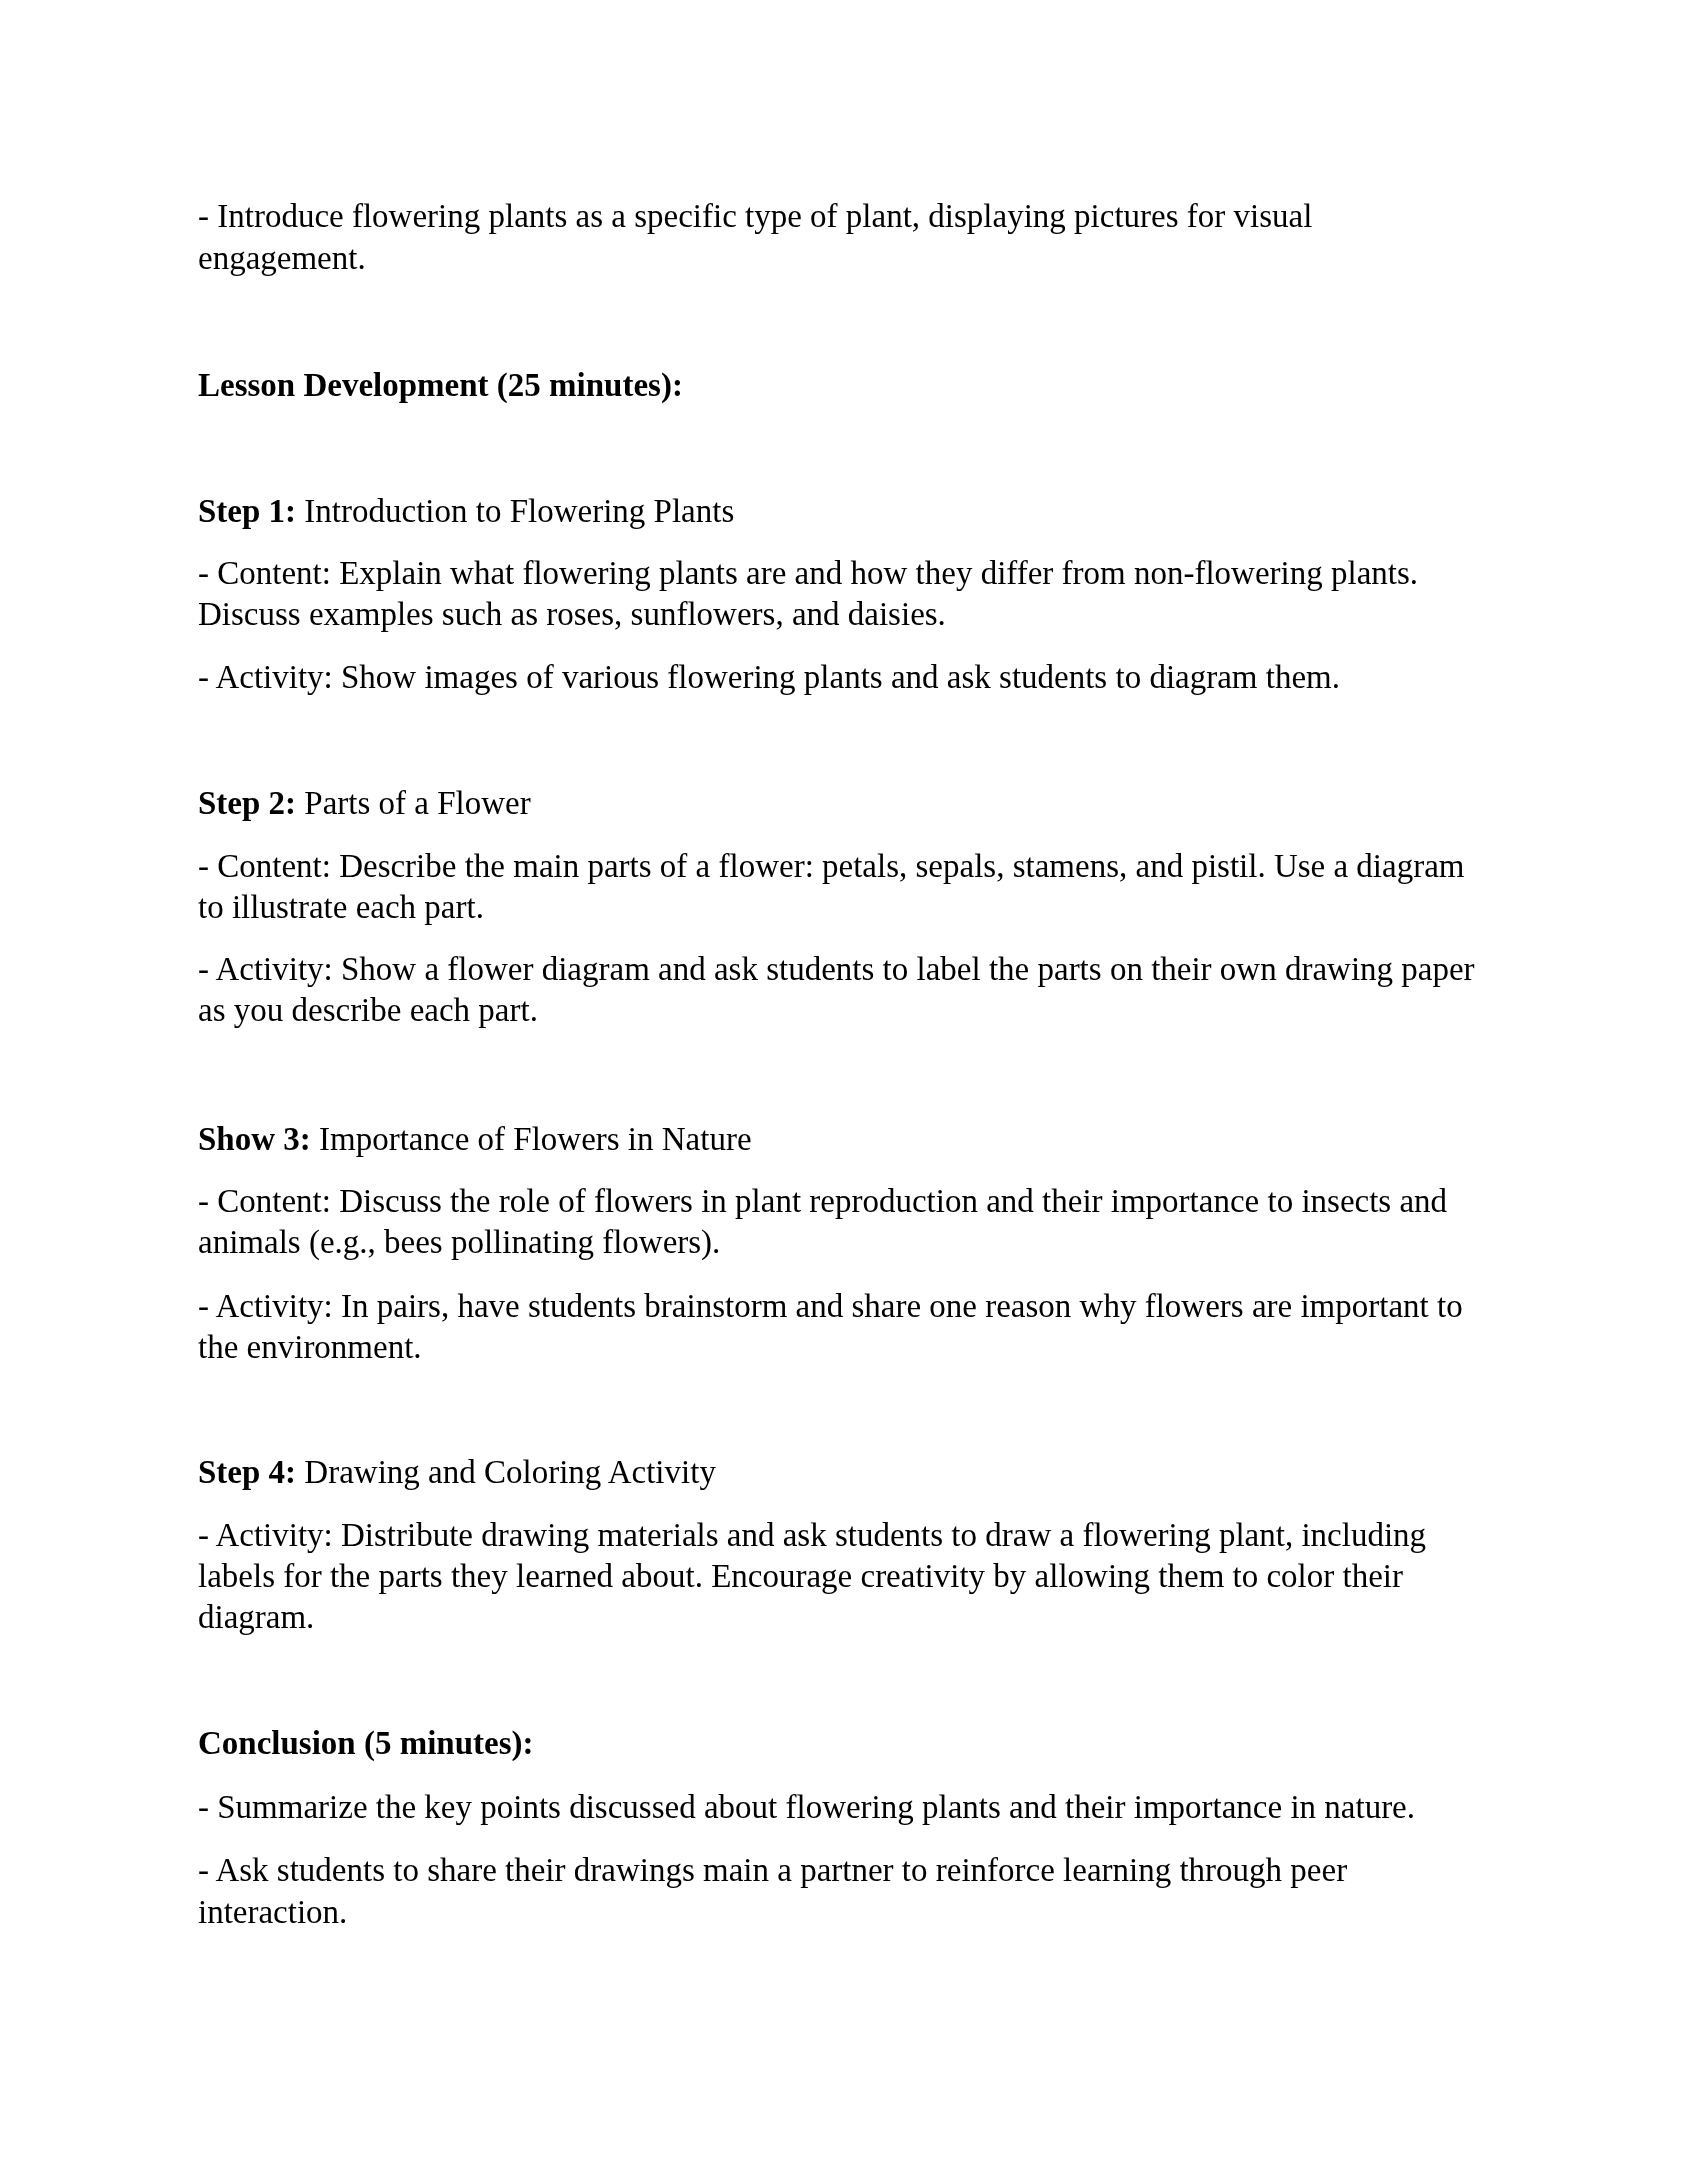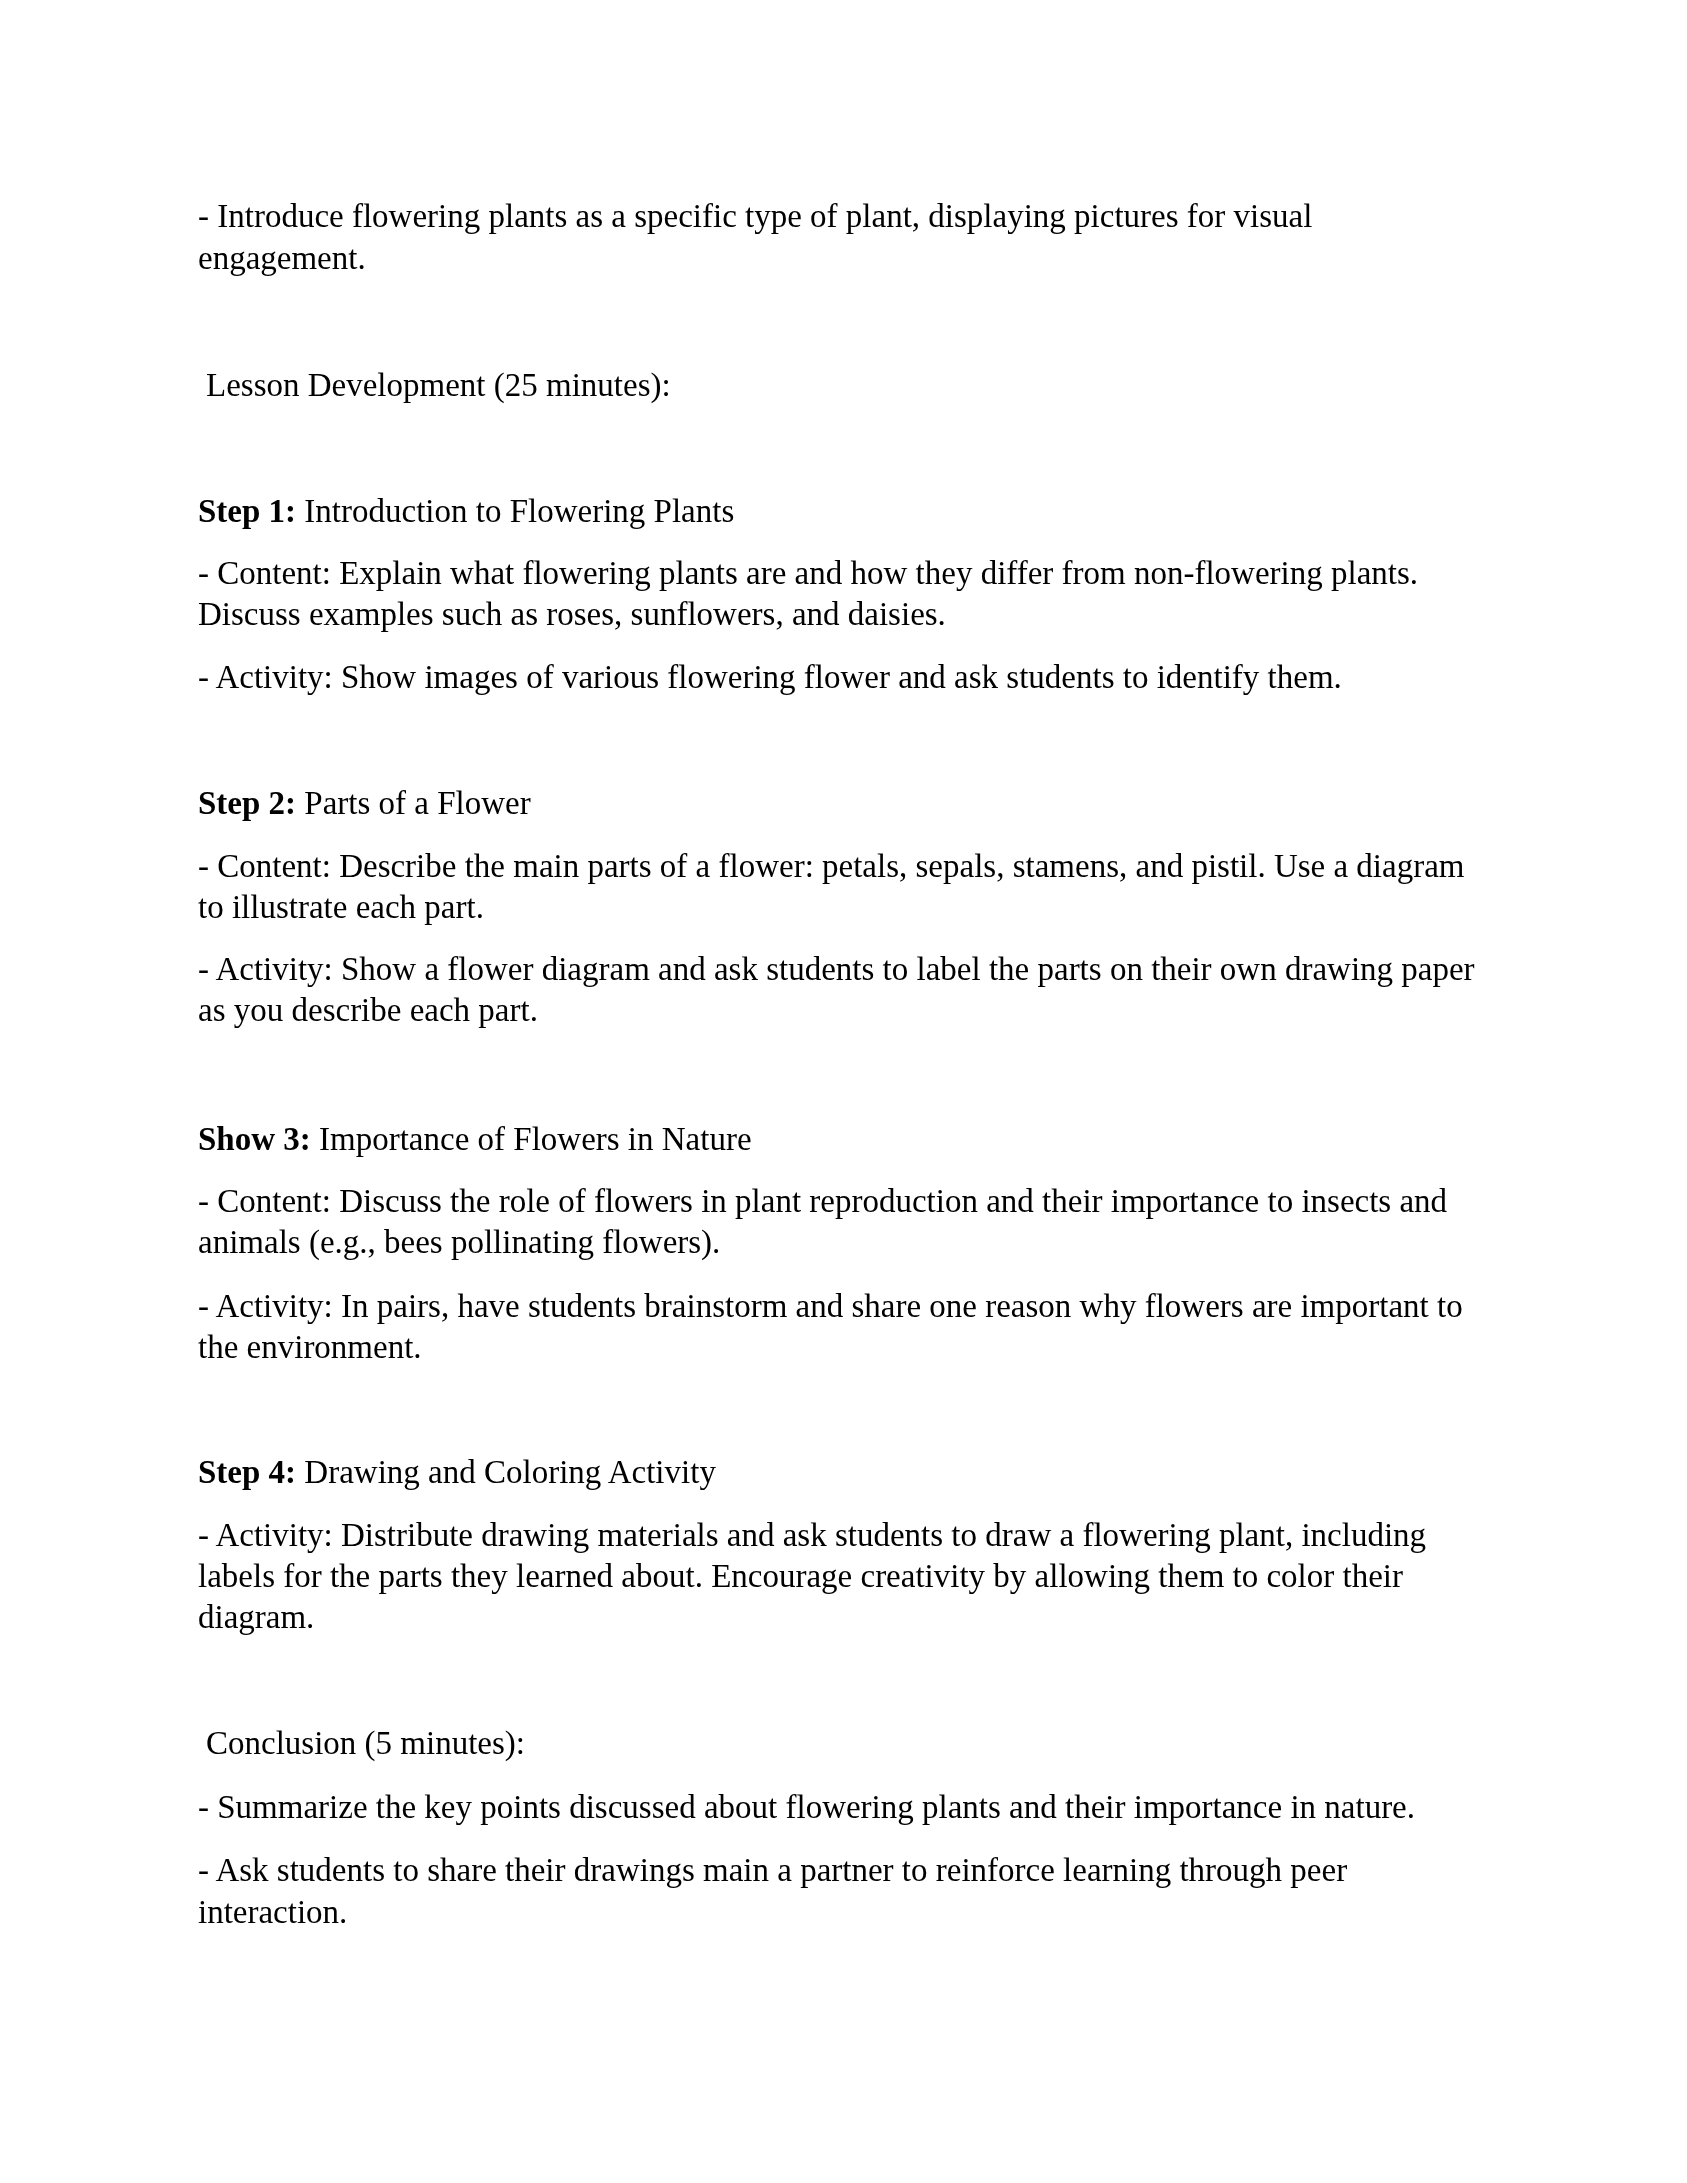--- a/index.html
+++ b/index.html
@@ -24,22 +24,21 @@
     position: absolute;
     left: 198px;
     height: 41px;
     line-height: 41px;
     font-family: "Liberation Serif", "DejaVu Serif", serif;
     font-size: 33px;
     color: #000000;
     white-space: nowrap;
   }
   .bold {
-    font-weight: normal;
-    margin-left: 8px;
+    font-weight: bold;
   }
   b {
     font-weight: bold;
   }
 </style>
 </head>
 <body>
 
 <div class="page">
 
@@ -47,21 +46,21 @@
     <div class="line" style="top:196px">- Introduce flowering plants as a specific type of plant, displaying pictures for visual</div>
     <div class="line" style="top:238px">engagement.</div>
   </div>
 
   <div class="line bold" style="top:365px">Lesson Development (25 minutes):</div>
 
   <div>
     <div class="line" style="top:491px"><b>Step 1:</b><span> Introduction to Flowering Plants</span></div>
     <div class="line" style="top:553px">- Content: Explain what flowering plants are and how they differ from non-flowering plants.</div>
     <div class="line" style="top:594px">Discuss examples such as roses, sunflowers, and daisies.</div>
-    <div class="line" style="top:657px">- Activity: Show images of various flowering flower and ask students to identify them.</div>
+    <div class="line" style="top:657px">- Activity: Show images of various flowering plants and ask students to diagram them.</div>
   </div>
 
   <div>
     <div class="line" style="top:783px"><b>Step 2:</b><span> Parts of a Flower</span></div>
     <div class="line" style="top:846px">- Content: Describe the main parts of a flower: petals, sepals, stamens, and pistil. Use a diagram</div>
     <div class="line" style="top:887px">to illustrate each part.</div>
     <div class="line" style="top:949px">- Activity: Show a flower diagram and ask students to label the parts on their own drawing paper</div>
     <div class="line" style="top:990px">as you describe each part.</div>
   </div>
 

